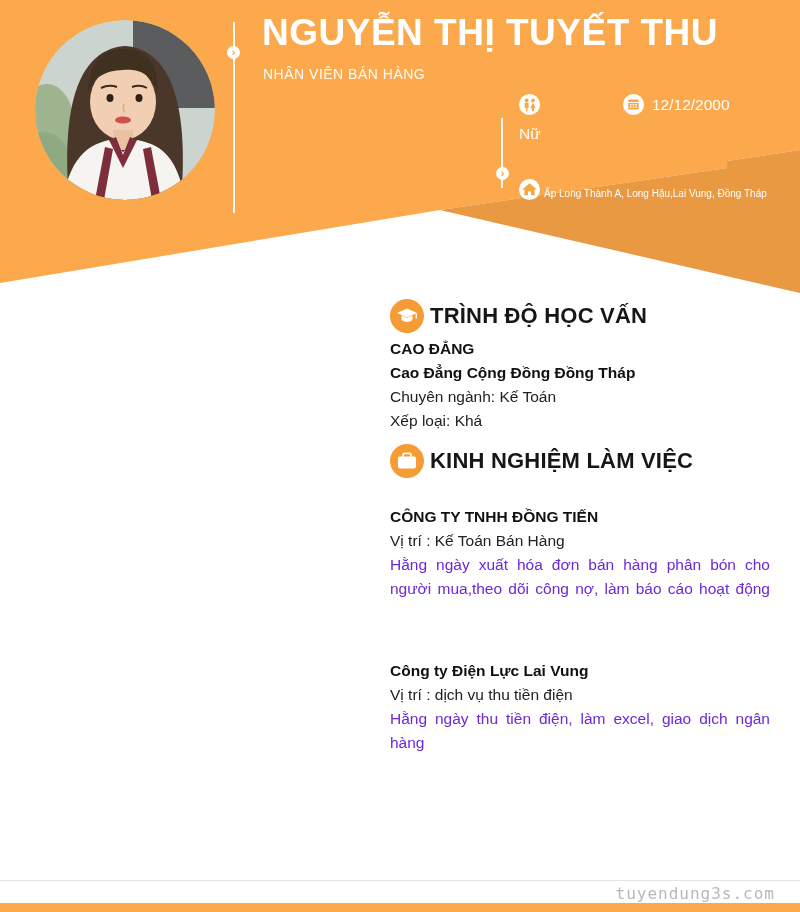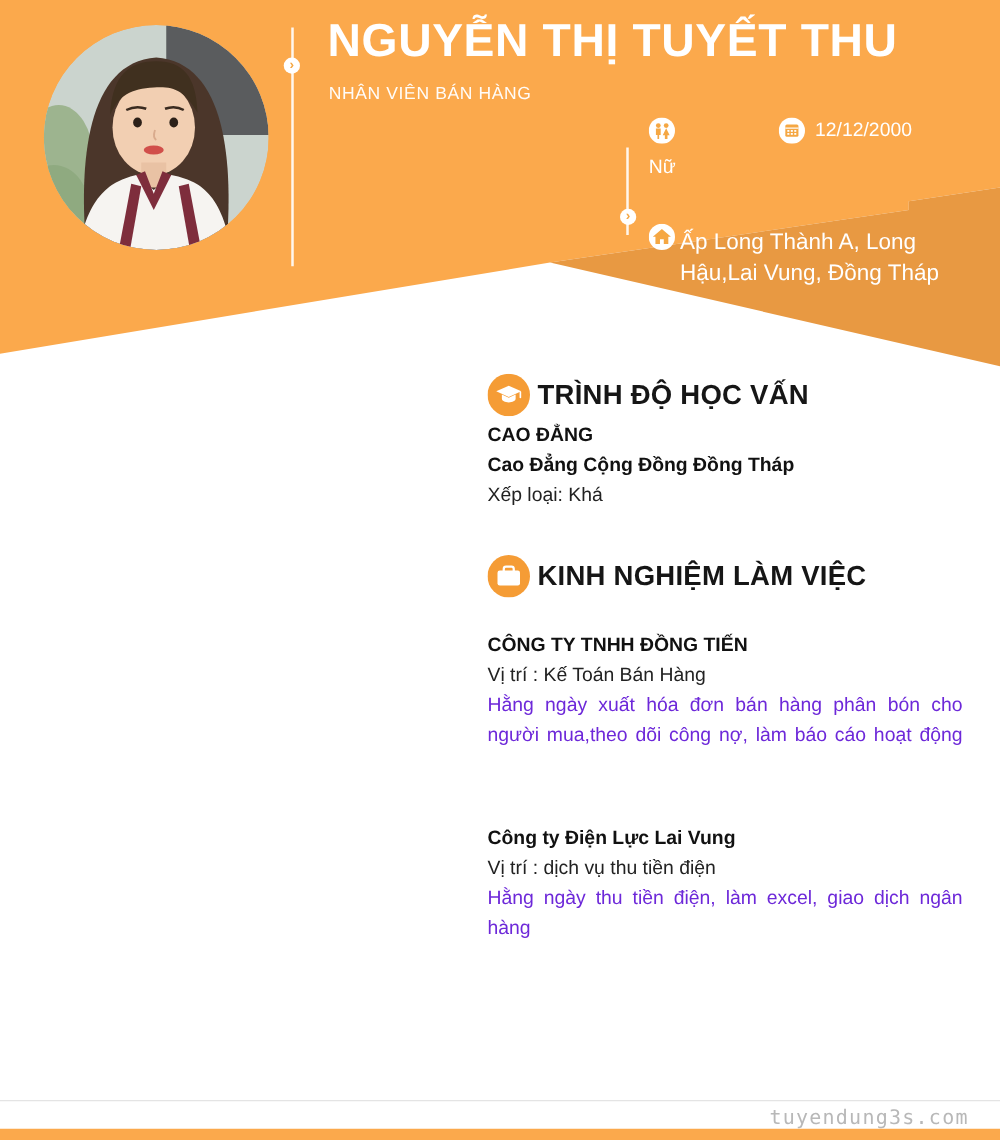--- a/index.html
+++ b/index.html
@@ -24,21 +24,21 @@
   .name{position:absolute;left:262px;top:11px;width:520px;
         font-size:37px;font-weight:bold;color:#ffffff;letter-spacing:.5px;line-height:44px;}
   .jobtitle{position:absolute;left:263px;top:61px;width:400px;
         font-size:14px;font-weight:400;color:rgba(255,255,255,.97);letter-spacing:.5px;line-height:27px;}
   .info-item{position:absolute;display:flex;align-items:center;gap:8px;}
   .info-item .txt{color:#ffffff;font-size:15.5px;line-height:21px;}
   .info-gender{left:519px;top:94px;flex-direction:column;}
   .info-birth{left:623px;top:94px;}
   .addr-icon{position:absolute;left:519px;top:179px;}
   .addr-text{position:absolute;left:544px;top:181px;width:226px;
-        color:#ffffff;font-size:18px;line-height:25px;}
+        color:#ffffff;font-size:10px;line-height:25px;}
   .cicon{display:block;}
   
   .section-head{position:absolute;left:390px;display:flex;align-items:center;gap:6px;}
   .section-head .stitle{font-size:22px;font-weight:bold;color:#161616;letter-spacing:.2px;text-align:center;}
   .sec1{top:299px;}
   .sec2{top:444px;}
   .bodyline{font-size:15.5px;line-height:24px;color:#222222;height:24px;white-space:nowrap;}
   .bold{font-weight:bold;color:#111111;}
   .edu-block{position:absolute;left:390px;top:337px;width:380px;}
   .job{position:absolute;left:390px;width:380px;}
@@ -143,20 +143,21 @@
     <circle cx="17" cy="17" r="17" fill="#F59C35"></circle>
     <path d="M17 9.5 L27 14 L17 18.5 L7 14 Z" fill="#ffffff"></path>
     <path d="M11.5 16.6 V20 c0 1.6 2.5 2.9 5.5 2.9 s5.5 -1.3 5.5 -2.9 V16.6 L17 19.1 Z" fill="#ffffff"></path>
     <path d="M26.3 14.6 V19" stroke="#ffffff" stroke-width="1.3" stroke-linecap="round"></path>
   </svg>
   <span class="stitle">TRÌNH ĐỘ HỌC VẤN</span>
 </div>
 <div class="edu-block">
   <div class="bodyline bold">CAO ĐẲNG</div>
   <div class="bodyline bold">Cao Đẳng Cộng Đồng Đồng Tháp</div>
+  <div class="bodyline">Chuyên ngành: Kế Toán</div>
   <div class="bodyline">Xếp loại: Khá</div>
 </div>
 
 <div class="section-head sec2">
   <svg class="cicon" width="34" height="34" viewBox="0 0 34 34">
     <circle cx="17" cy="17" r="17" fill="#F59C35"></circle>
     <rect x="13" y="9.3" width="8" height="5.5" rx="1.8" fill="none" stroke="#ffffff" stroke-width="1.8"></rect>
     <rect x="8" y="12.4" width="18" height="12" rx="1.8" fill="#ffffff"></rect>
   </svg>
   <span class="stitle">KINH NGHIỆM LÀM VIỆC</span>

